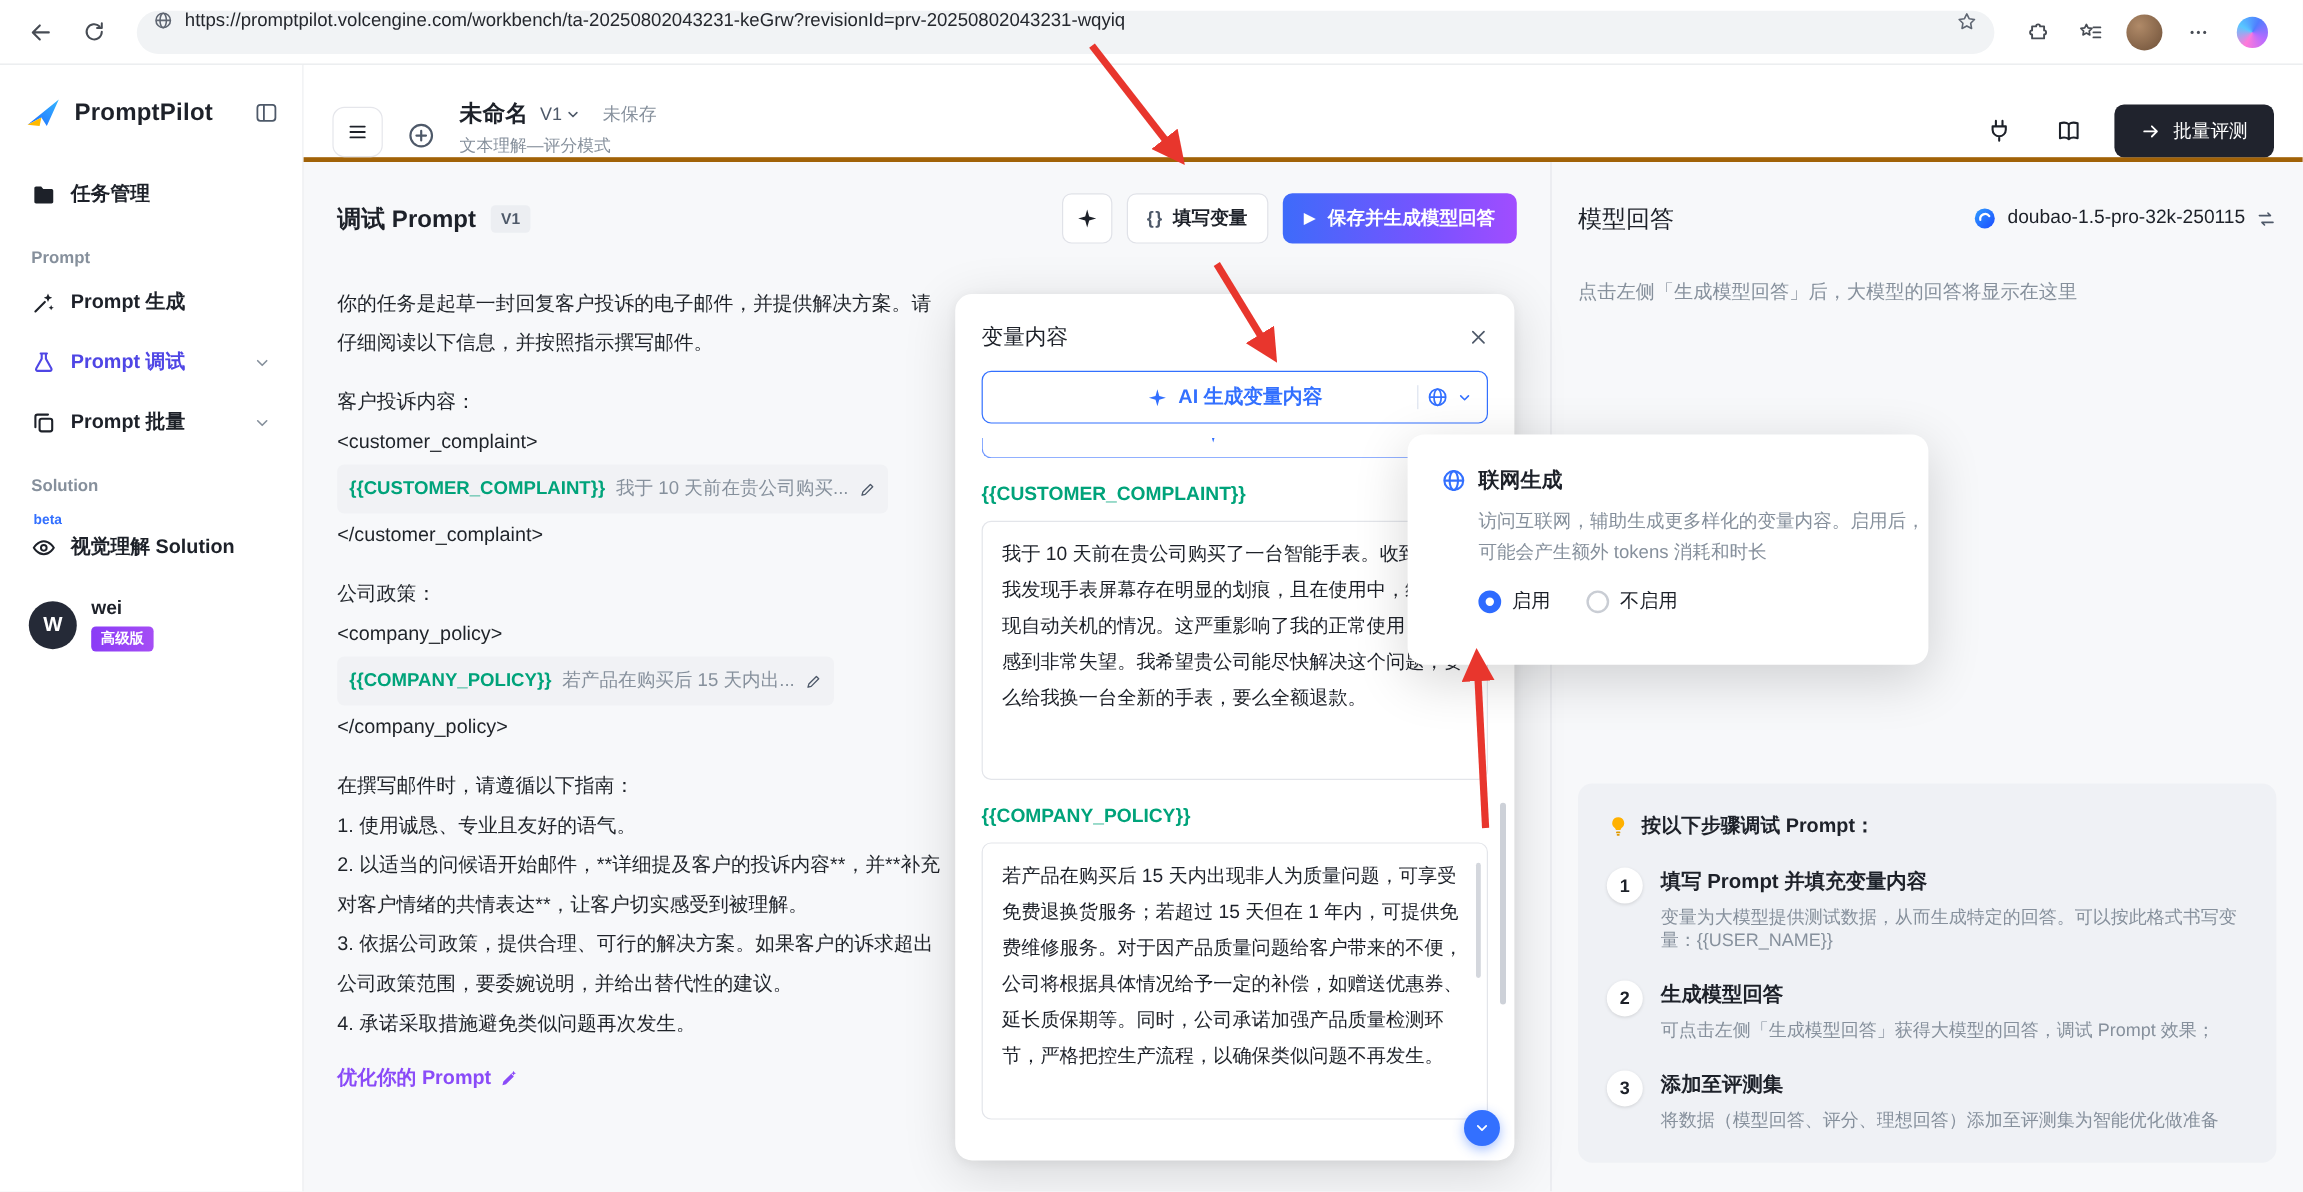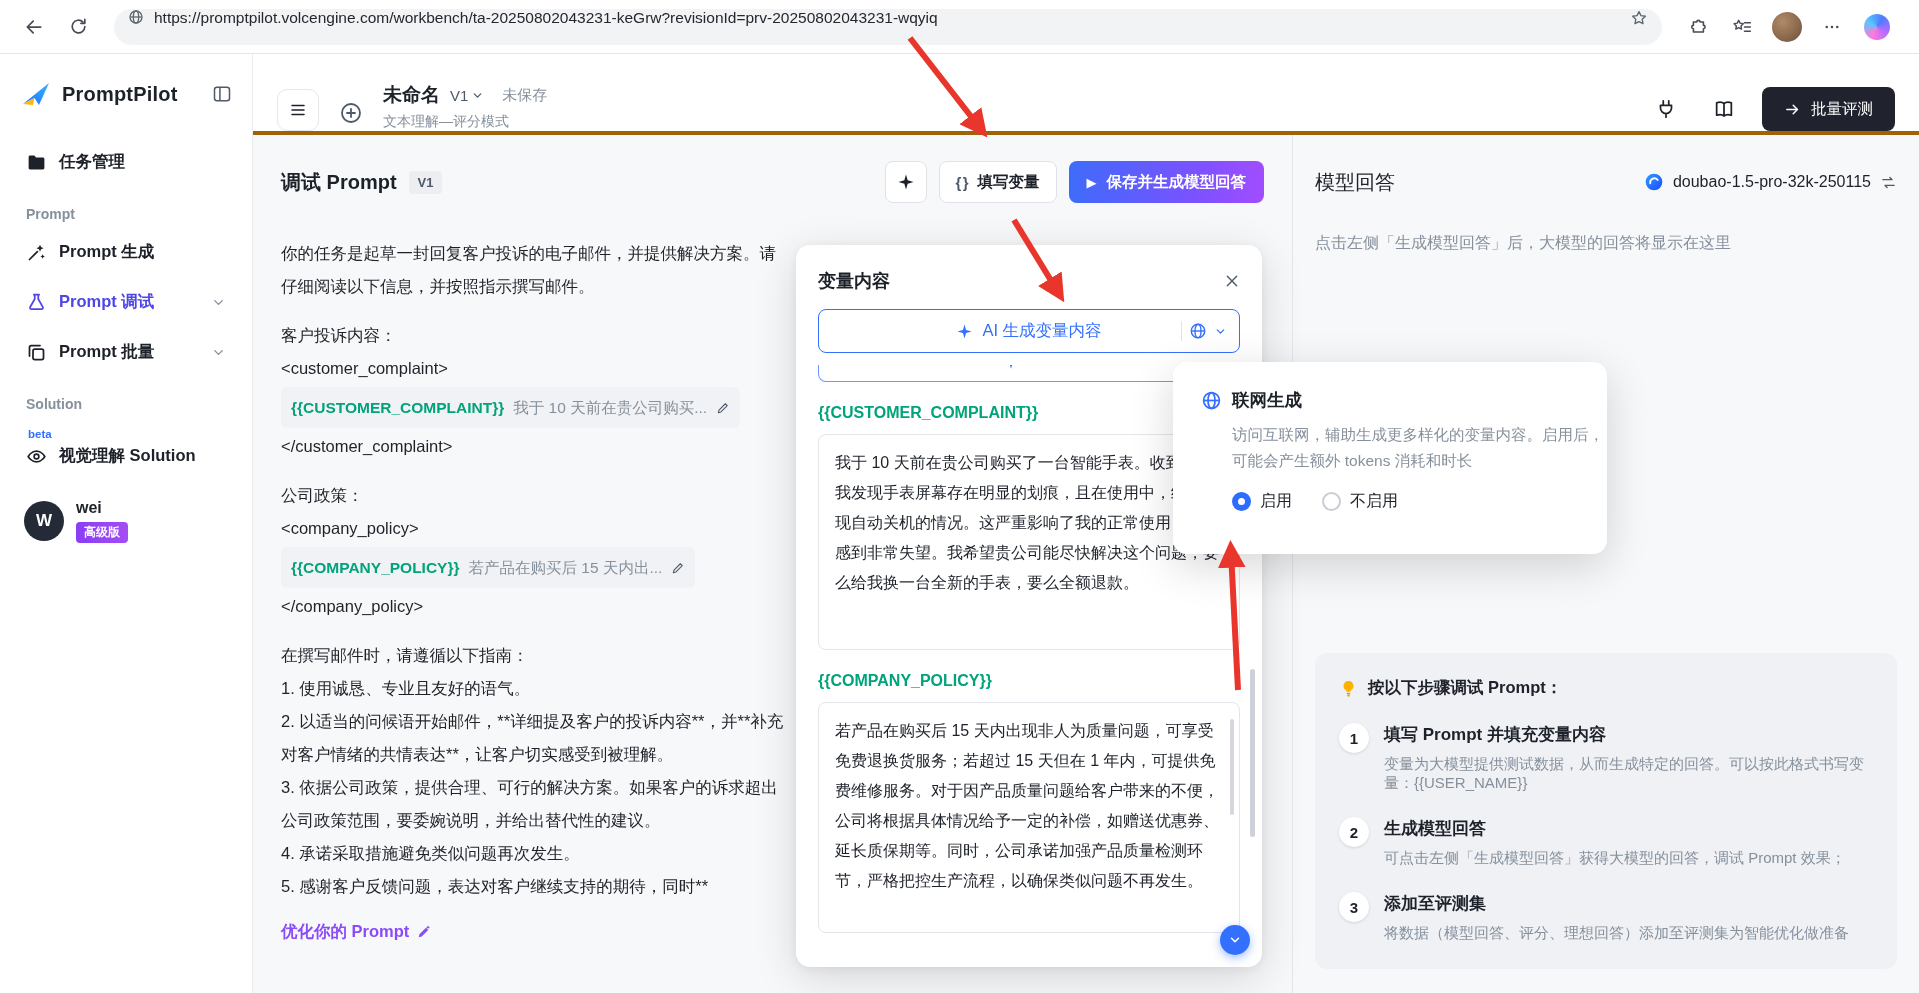--- a/index.html
+++ b/index.html
@@ -76,23 +76,23 @@
   .steps-card{margin-top:auto;background:#eff1f5;border-radius:12px;padding:24px 24px 26px}
   .steps-title-row{display:flex;align-items:center;gap:10px;font-size:16.5px;font-weight:600}
   .step{display:flex;gap:15px;margin-top:24px}
   .step-num{width:30px;height:30px;border-radius:50%;background:#fff;box-shadow:0 1px 3px rgba(0,0,0,.12);display:flex;align-items:center;justify-content:center;font-size:15px;font-weight:600;flex:0 0 auto}
   .step-title{font-size:17px;font-weight:bold}
   .step-desc{font-size:15px;color:#86909c;margin-top:9px}
 
   
   .modal{position:absolute;left:796px;top:245px;width:466px;height:722px;background:#fff;border-radius:14px;box-shadow:0 10px 44px rgba(0,0,0,.14),0 2px 10px rgba(0,0,0,.06);z-index:50;padding:24px 22px;display:flex;flex-direction:column}
   .modal-hdr{display:flex;align-items:center;margin-bottom:16px}
-  .modal-title{font-size:18px;font-weight:bold}
+  .modal-title{font-size:18px;font-weight:normal}
   .modal-close{margin-left:auto;color:#4e5969}
-  .ai-btn{height:44px;border:1.5px solid #3370ff;border-radius:8px;background:#fff;color:#3370ff;display:flex;align-items:center;justify-content:center;gap:9px;font-size:16.5px;font-weight:400;position:relative;font-family:inherit;flex:0 0 auto}
+  .ai-btn{height:44px;border:1.5px solid #3370ff;border-radius:8px;background:#fff;color:#3370ff;display:flex;align-items:center;justify-content:center;gap:9px;font-size:16.5px;font-weight:700;position:relative;font-family:inherit;flex:0 0 auto}
   .ai-right{position:absolute;right:12px;display:flex;align-items:center;gap:7px}
   .ai-div{width:1px;height:20px;background:#dde3ef}
   .sliver{height:17px;margin-top:12px;border:1.5px solid #6d96ff;border-top:none;border-radius:0 0 8px 8px;position:relative;overflow:hidden;flex:0 0 auto}
   .sliver-ic{position:absolute;left:44%;top:-9px;color:#3370ff}
   .var-label{margin-top:22px;color:#00a37a;font-size:16px;font-weight:600;flex:0 0 auto}
   .var-box{margin-top:12px;border:1px solid #e3e5ea;border-radius:8px;padding:13px 16px;font-size:16px;line-height:30px;color:#1d2129;overflow:hidden;position:relative;flex:0 0 auto}
   .vb1{height:216px}
   .vb2{height:231px}
   .inner-scroll{position:absolute;right:5px;top:16px;width:4px;height:96px;background:#d4d7dd;border-radius:2px}
   .modal-scroll{position:absolute;right:7px;top:424px;width:5px;height:168px;background:#cdd1d8;border-radius:3px}
@@ -361,21 +361,20 @@
               </span>
             </span>
           </div>
           <div data-interactable="false">&lt;/company_policy&gt;</div>
           <div class="pgap"></div>
           <div data-interactable="false">在撰写邮件时，请遵循以下指南：</div>
           <div data-interactable="false">1. 使用诚恳、专业且友好的语气。</div>
           <div data-interactable="false">2. 以适当的问候语开始邮件，**详细提及客户的投诉内容**，并**补充对客户情绪的共情表达**，让客户切实感受到被理解。</div>
           <div data-interactable="false">3. 依据公司政策，提供合理、可行的解决方案。如果客户的诉求超出公司政策范围，要委婉说明，并给出替代性的建议。</div>
           <div data-interactable="false">4. 承诺采取措施避免类似问题再次发生。</div>
-          <div data-interactable="false">5. 感谢客户反馈问题，表达对客户继续支持的期待，同时**</div>
           <a class="optimize" data-interactable="true">
             <span>优化你的 Prompt</span>
             <span data-interactable="false">
               <svg width="16" height="16" viewBox="0 0 24 24">
                   <path d="M4 20l1.2-4.5L15 5.7l3.3 3.3L8.5 18.8 4 20zM18 2l.9 2.1L21 5l-2.1.9L18 8l-.9-2.1L15 5l2.1-.9z" fill="#8a4bf8"></path>
                 </svg>
             </span>
           </a>
         </div>
       </section>

